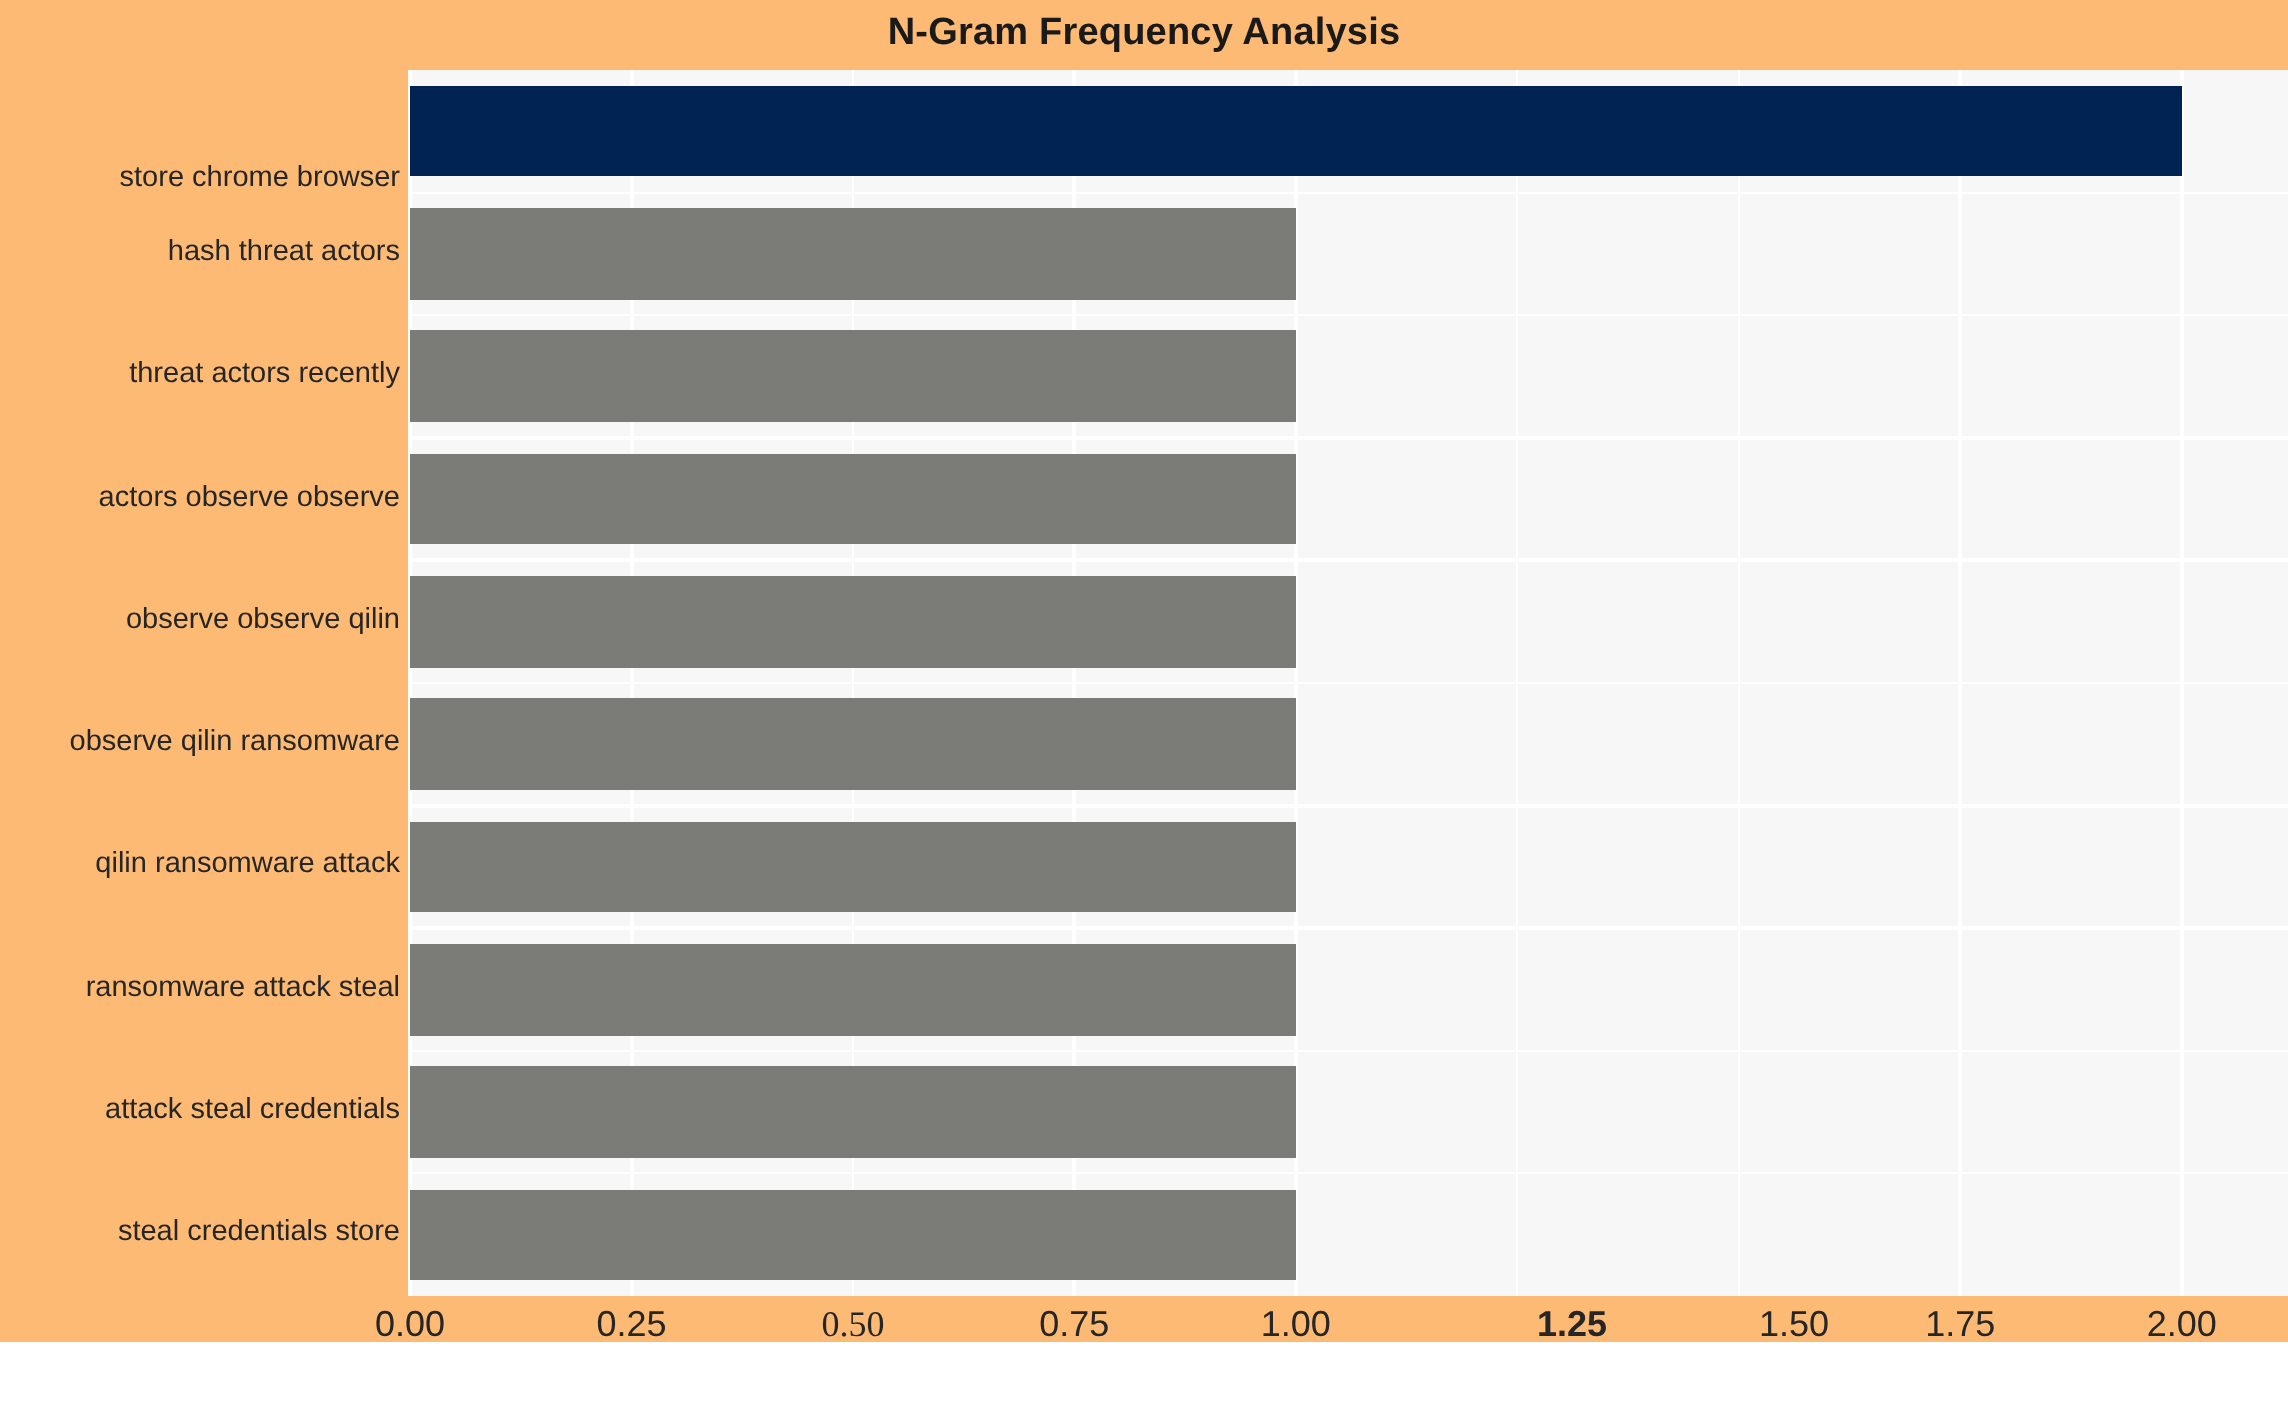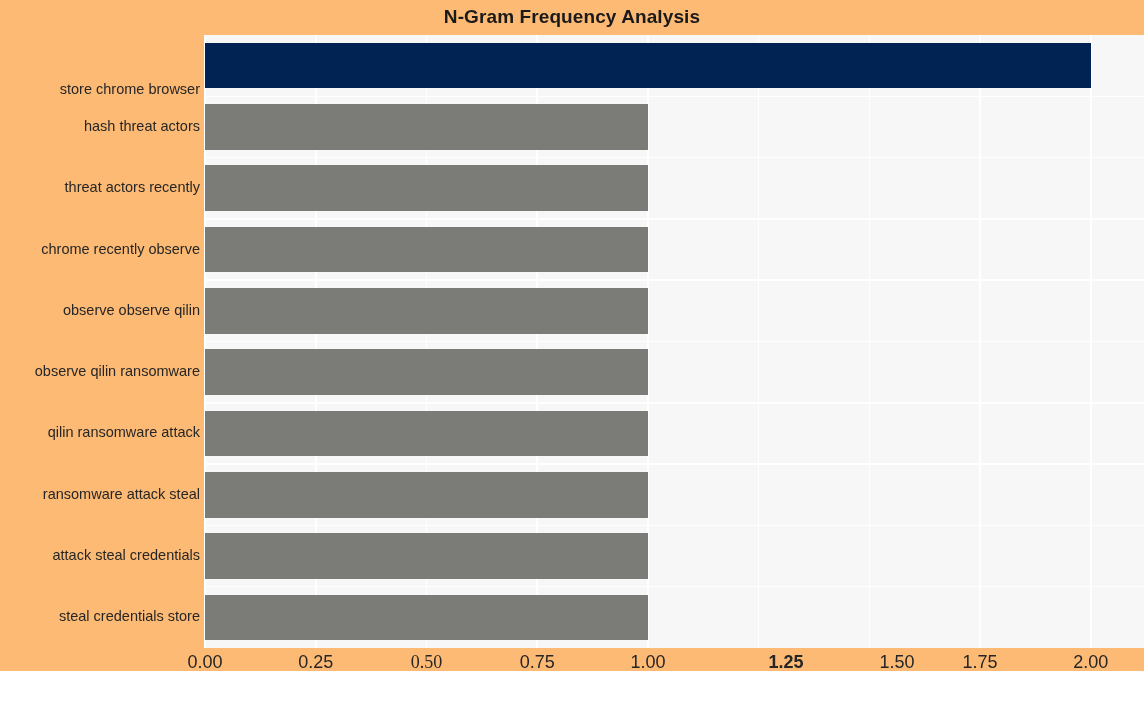--- a/index.html
+++ b/index.html
@@ -157,21 +157,21 @@
         <div class="bar" title="ransomware attack steal: 1" style="top: 436.916px; height: 45.6685px; width: 442.925px; background: rgb(123, 123, 120);"></div>
         <div class="bar" title="attack steal credentials: 1" style="top: 498.216px; height: 45.6685px; width: 442.925px; background: rgb(123, 123, 120);"></div>
         <div class="bar" title="steal credentials store: 1" style="top: 559.516px; height: 45.6685px; width: 442.925px; background: rgb(123, 123, 120);"></div>
       </div>
   </div>
 
   <div id="ylabels">
       <div class="ylabel" style="top: 21.65px; margin-top: 24px;">store chrome browser</div>
       <div class="ylabel" style="top: 82.95px;">hash threat actors</div>
       <div class="ylabel" style="top: 144.25px;">threat actors recently</div>
-      <div class="ylabel" style="top: 205.55px;">chrome recently observe</div>
+      <div class="ylabel" style="top: 205.55px;">actors observe observe</div>
       <div class="ylabel" style="top: 266.85px;">observe observe qilin</div>
       <div class="ylabel" style="top: 328.15px;">observe qilin ransomware</div>
       <div class="ylabel" style="top: 389.45px;">qilin ransomware attack</div>
       <div class="ylabel" style="top: 450.75px;">ransomware attack steal</div>
       <div class="ylabel" style="top: 512.05px;">attack steal credentials</div>
       <div class="ylabel" style="top: 573.35px;">steal credentials store</div>
     </div>
 
   <div id="xlabels">
       <div class="xlabel" style="left: 0px;">0.00</div>

